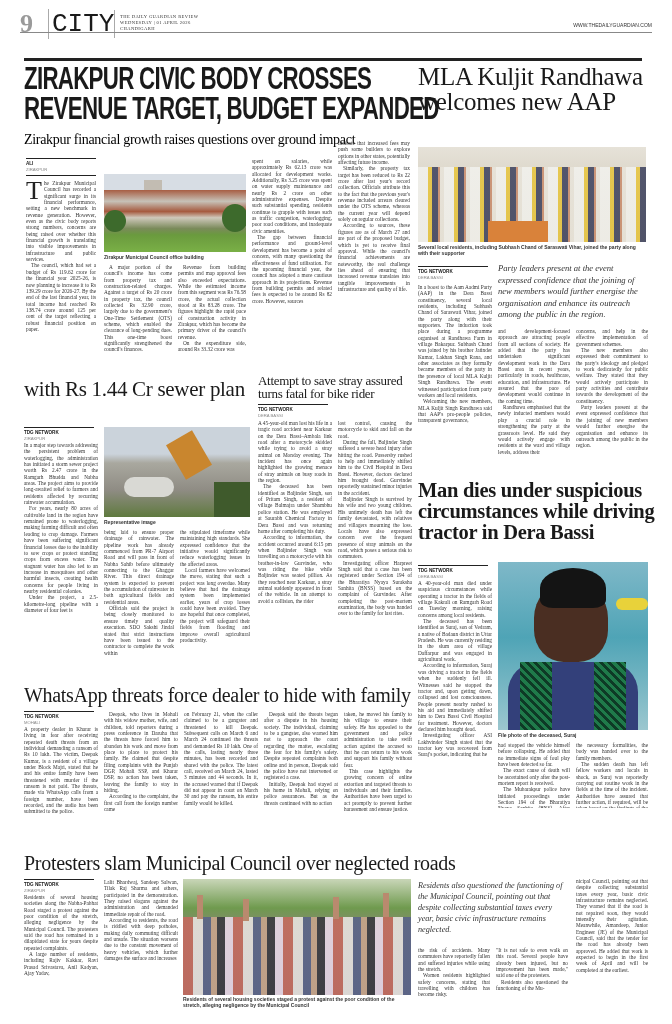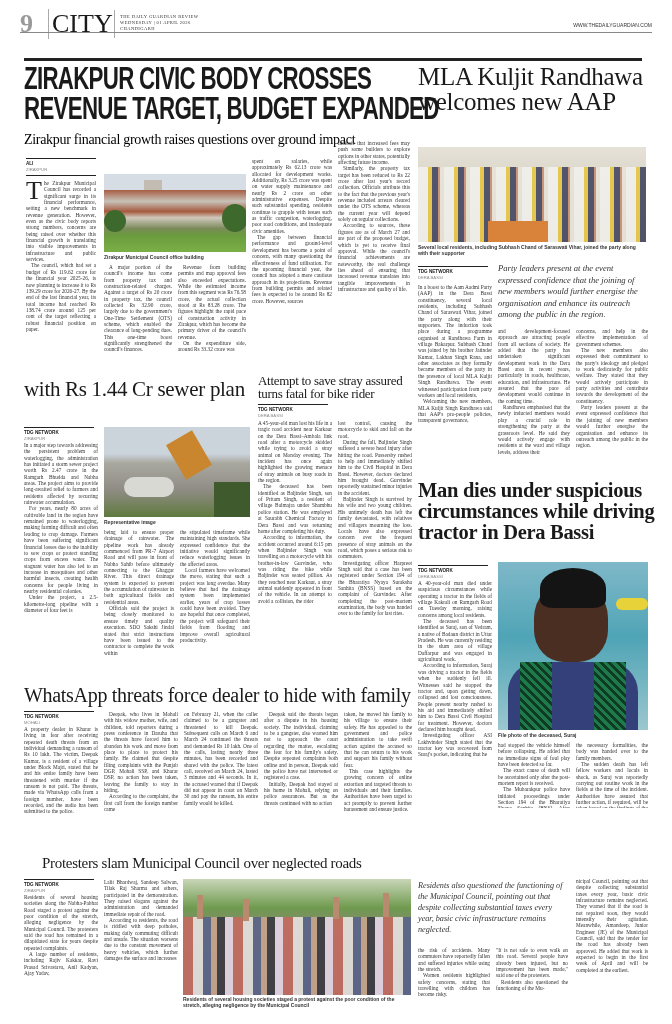--- a/index.html
+++ b/index.html
@@ -18,21 +18,21 @@
 .photo{position:absolute;overflow:hidden}
 .pull{position:absolute;font-family:"Liberation Serif",serif;font-style:italic;color:#333}
 .dropcap{float:left;font-size:26px;line-height:22px;font-family:"Liberation Serif",serif;margin-right:2px;color:#222}
 </style>
 </head>
 <body>
 
 <div class="abs" style="left:20px;top:12px;width:632px;height:20px;">
   <span class="abs" style="left:0;top:-3px;font-family:'Liberation Serif',serif;font-size:26px;color:#9a9a9a;font-weight:bold;letter-spacing:-2px;">9</span>
   <div class="abs" style="left:28px;top:-3px;width:1px;height:30px;background:#aaa;"></div>
-  <span class="abs" style="left:32px;top:-3px;font-family:Liberation Serif, serif;font-size:26px;color:#1a1a1a;">CITY</span>
+  <span class="abs" style="left:32px;top:-3px;font-family:Liberation Mono, monospace;font-size:26px;color:#1a1a1a;">CITY</span>
   <div class="abs" style="left:94px;top:-2px;width:1px;height:28px;background:#aaa;"></div>
   <div class="abs" style="left:100px;top:2px;font-family:'Liberation Serif',serif;font-size:4.6px;line-height:5.8px;color:#333;letter-spacing:0.4px;">
     <div>THE DAILY GUARDIAN REVIEW</div>
     <div>WEDNESDAY | 01 APRIL 2026</div>
     <div>CHANDIGARH</div>
   </div>
   <span class="abs" style="right:0;top:10px;font-family:'Liberation Sans',sans-serif;font-size:5px;color:#333;">WWW.THEDAILYGUARDIAN.COM</span>
 </div>
 <div class="abs" style="left:20px;top:32px;width:632px;height:1px;background:#888;"></div>
 <div class="abs" style="left:24px;top:58px;width:618px;height:3px;background:#222;"></div>
@@ -201,21 +201,21 @@
 </div>
 <div class="col" style="left:264px;top:711px;width:74px;height:129px;">
   <p>Deepak said the threats began after a dispute in his housing society. The individual, claiming to be a gangster, also warned him not to approach the court regarding the matter, escalating the fear for his family's safety. Despite repeated complaints both online and in person, Deepak said the police have not intervened or registered a case.</p>
   <p>Initially, Deepak had stayed at his home in Mohali, relying on police assurances. But as the threats continued with no action</p>
 </div>
 <div class="col" style="left:344px;top:711px;width:68px;height:129px;">
   <p class="first">taken, he moved his family to his village to ensure their safety. He has appealed to the government and police administration to take swift action against the accused so that he can return to his work and support his family without fear.</p>
   <p>This case highlights the growing concern of online extortion and targeted threats to individuals and their families. Authorities have been urged to act promptly to prevent further harassment and ensure justice.</p>
 </div>
 
-<div class="abs head-serif" style="left:42px;top:852px;font-size:15px;line-height:23px;white-space:nowrap;">Protesters slam Municipal Council over neglected roads</div>
+<div class="abs head-serif" style="left:24px;top:852px;font-size:20px;line-height:23px;white-space:nowrap;">Protesters slam Municipal Council over neglected roads</div>
 <div class="byline" style="left:24px;top:879px;width:70px;">
   <span class="by">TDG NETWORK</span>
   <span class="loc">ZIRAKPUR</span>
 </div>
 <div class="col" style="left:24px;top:894px;width:74px;height:125px;">
   <p class="first">Residents of several housing societies along the Nabha-Pabhat Road staged a protest against the poor condition of the stretch, alleging negligence by the Municipal Council. The protesters said the road has remained in a dilapidated state for years despite repeated complaints.</p>
   <p>A large number of residents, including Rajiv Kakkar, Ravi Prasad Srivastava, Anil Kadyan, Ajay Yadav,</p>
 </div>
 <div class="col" style="left:104px;top:879px;width:74px;height:140px;">
   <p class="first">Lalit Bhardwaj, Sandeep Salwan, Tilak Raj Sharma and others, participated in the demonstration. They raised slogans against the administration and demanded immediate repair of the road.</p>

